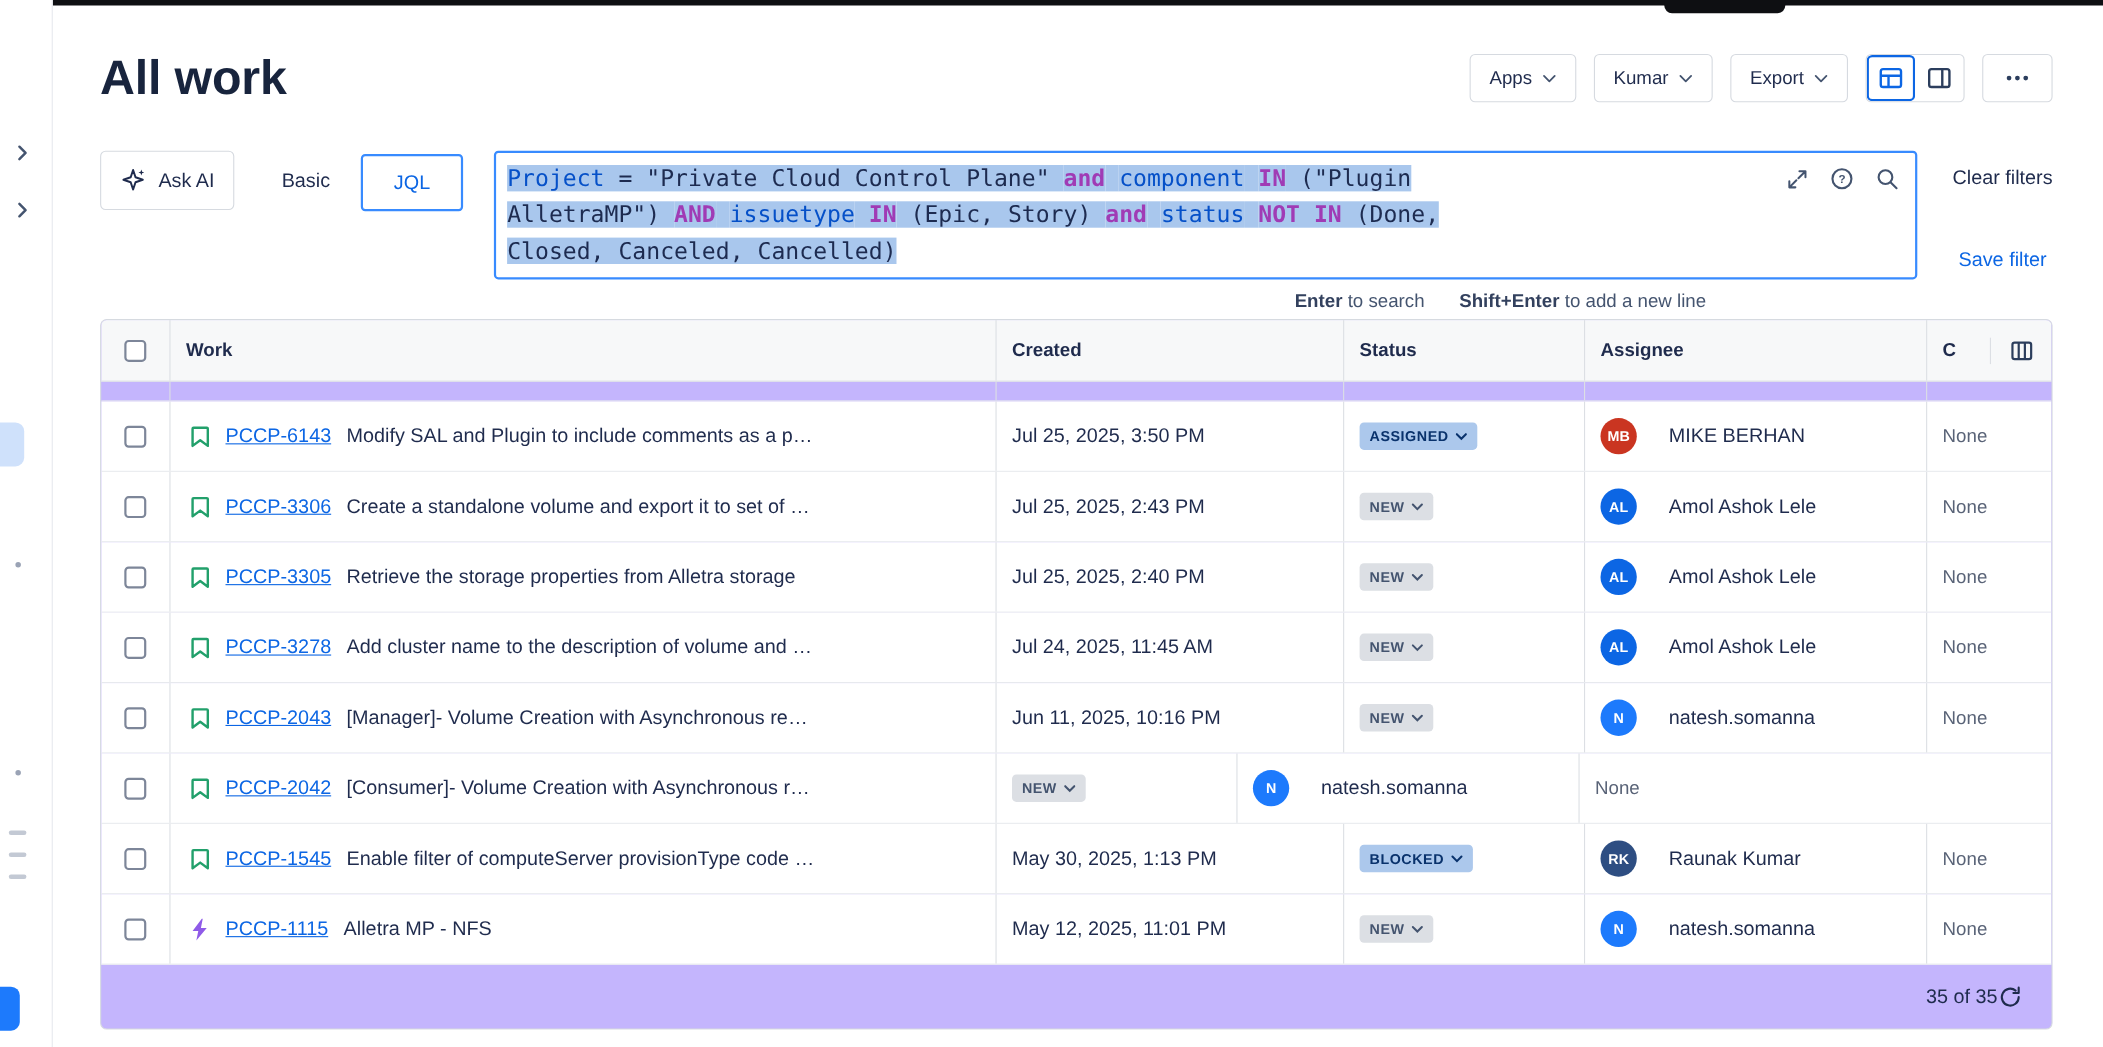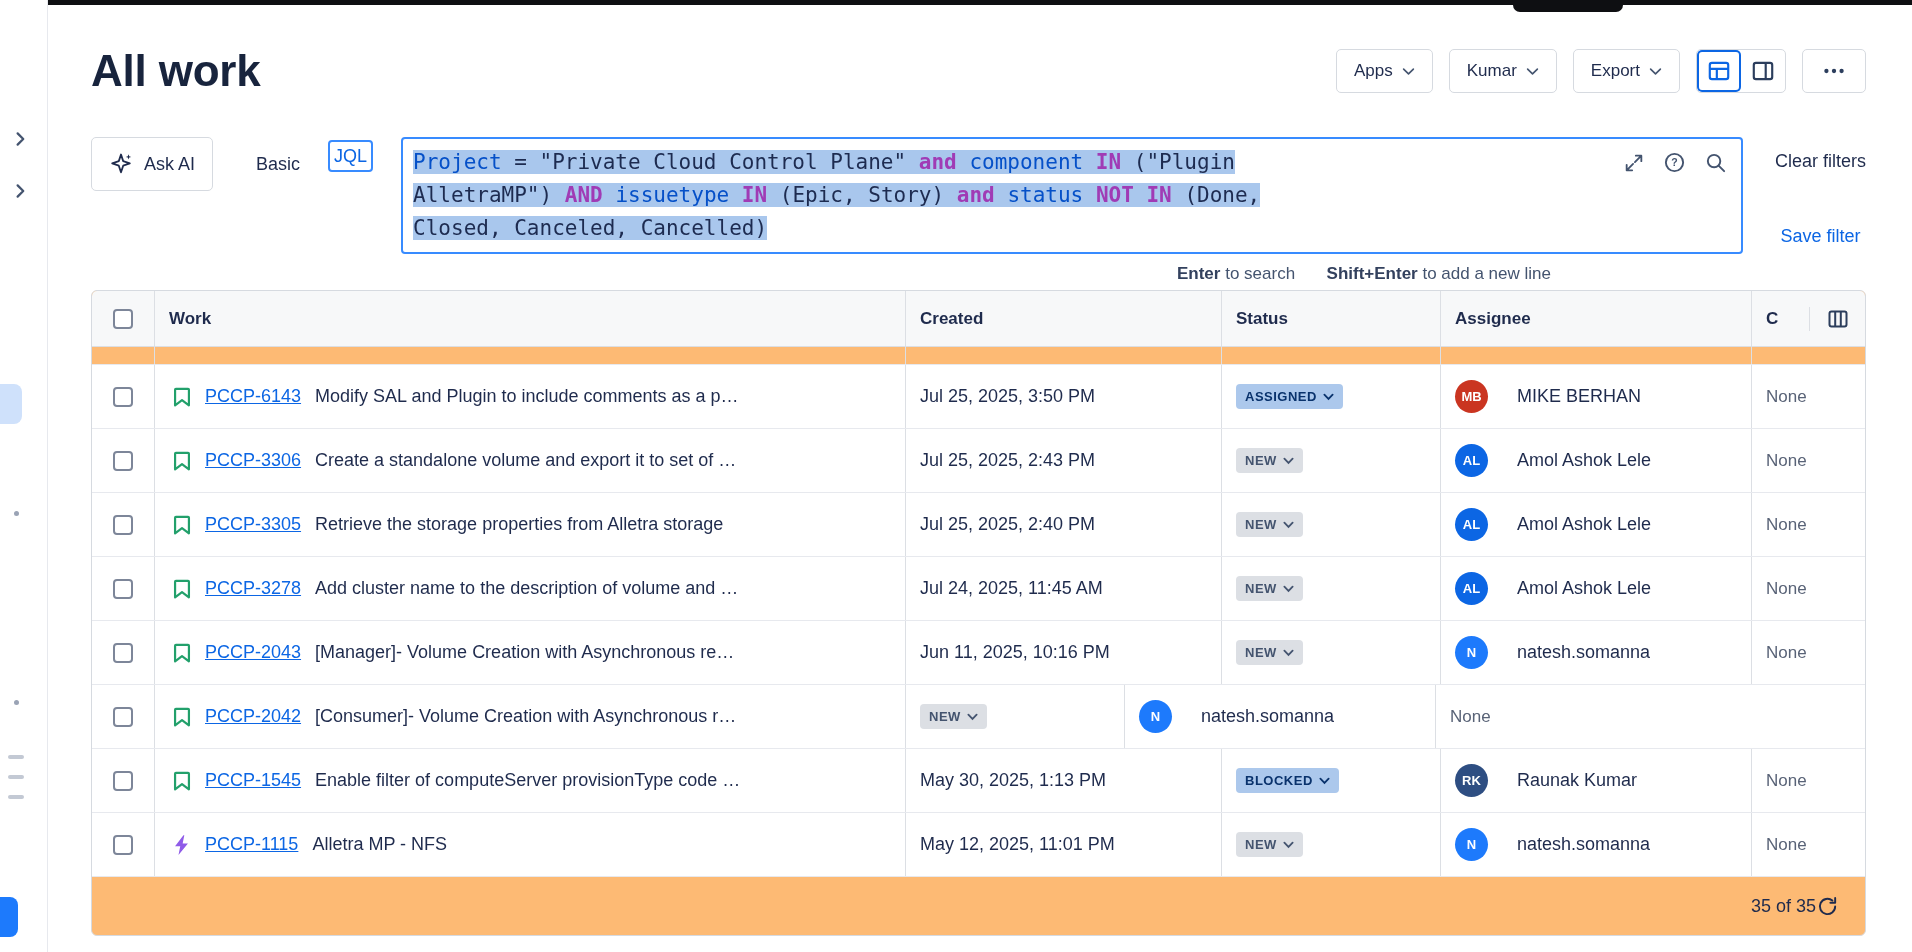--- a/index.html
+++ b/index.html
@@ -43,21 +43,21 @@
   .icon-group{display:flex;height:44px;border:1px solid var(--border);border-radius:5px;overflow:hidden;background:#fff;}
   .icon-cell{width:44px;display:flex;align-items:center;justify-content:center;cursor:pointer;}
   .icon-cell.selected{box-shadow:inset 0 0 0 2px var(--accent);border-radius:5px;}
   .more-btn{width:64px;justify-content:center;padding:0;}
 
   
   .filter-row{display:flex;align-items:flex-start;margin-top:43px;}
   .askai-btn{height:54px;gap:11px;font-weight:400;font-size:18px;}
   .basic-btn{height:54px;display:inline-flex;align-items:center;margin-left:29px;padding:0 14px;
              background:none;border:none;font-size:18px;color:#1F2B4D;cursor:pointer;font-family:inherit;}
-  .jql-btn{height:32px;margin-top:3px;margin-left:14px;display:inline-flex;align-items:center;padding:0 4px;
+  .jql-btn{height:52px;margin-top:3px;margin-left:14px;display:inline-flex;align-items:center;padding:0 28px;
            background:#fff;border:2px solid #388BFF;border-radius:4px;font-size:18px;color:var(--accent);
            cursor:pointer;font-family:inherit;}
   .jql-box{flex:1;margin-left:28px;position:relative;min-height:117px;background:#fff;
            border:2px solid #388BFF;border-radius:4px;padding:7px 140px 7px 10px;}
   .jql-line{white-space:pre;font-family:"DejaVu Sans Mono", monospace;font-size:21px;line-height:33px;}
   .tok{background:var(--selection);}
   .tok-field{color:var(--jql-field);}
   .tok-keyword{color:var(--jql-keyword);font-weight:bold;}
   .tok-plain{color:var(--jql-text);}
   .jql-icons{position:absolute;top:12px;right:14px;display:flex;gap:18px;align-items:center;}
@@ -65,21 +65,21 @@
   .filter-actions{display:flex;align-items:center;gap:54px;margin-left:32px;padding-top:14px;flex-direction:column;}
   .clear-filters{background:none;border:none;font-size:18px;color:#1F2B4D;cursor:pointer;font-family:inherit;white-space:nowrap;}
   .save-filter{background:none;border:none;font-size:18px;color:var(--accent);cursor:pointer;font-family:inherit;white-space:nowrap;}
 
   
   .hint-row{margin-top:10px;height:24px;text-align:right;padding-right:315px;font-size:17px;color:var(--muted);}
   .hint-bold{font-weight:700;color:#33415E;}
   .hint-sep{display:inline-block;width:22px;}
 
   
-  .table-card{margin-top:2px;border:1px solid var(--border);border-radius:6px;overflow:hidden;background:#fdba74;}
+  .table-card{margin-top:2px;border:1px solid var(--border);border-radius:6px;overflow:hidden;background:#c4b5fd;}
   .thead{display:flex;height:56px;background:#F7F8F9;border-bottom:1px solid var(--grid);
          font-size:17px;font-weight:700;color:#1F2B4D;}
   .hcell{display:flex;align-items:center;padding:0 14px;border-right:1px solid var(--grid);}
   .w-check{width:63px;justify-content:center;}
   .w-work{width:751px;}
   .w-created{width:316px;}
   .w-status{width:219px;}
   .w-assignee{width:311px;}
   .w-last{flex:1;border-right:none !important;}
   .hlast{flex:1;display:flex;padding:0;border-right:none;}

